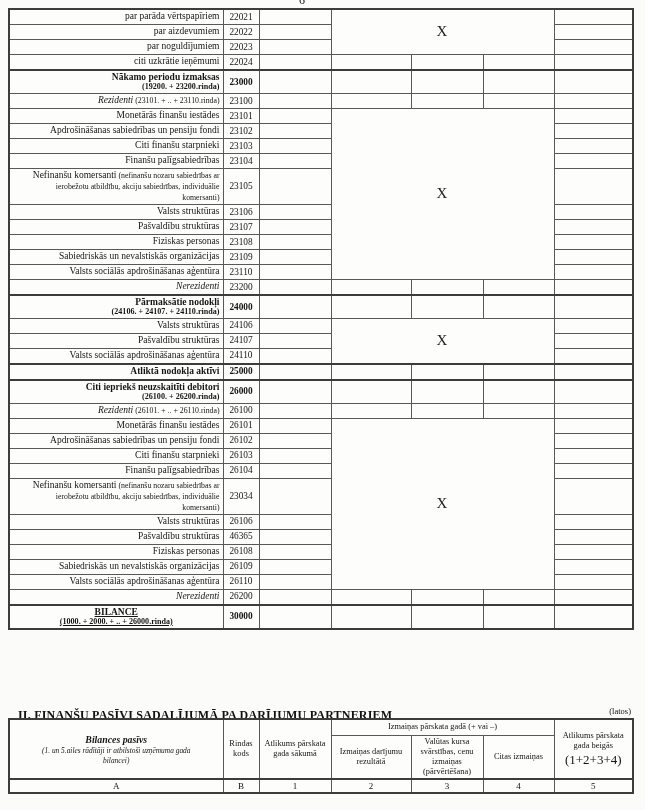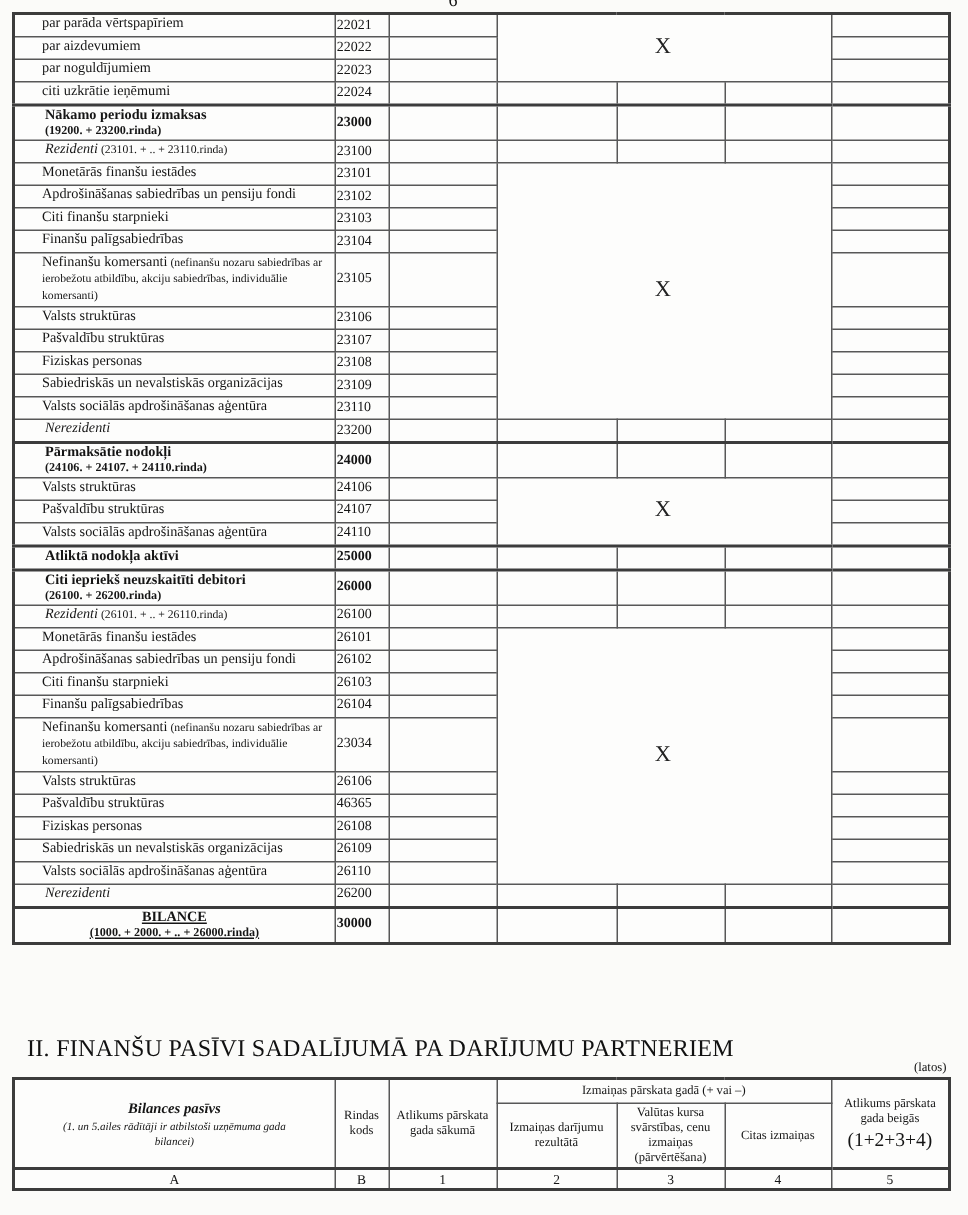--- a/index.html
+++ b/index.html
@@ -26,39 +26,39 @@
     border:1px solid #585858;
     padding:1px 3px;
     font-size:9.5px;
     line-height:1.16;
     vertical-align:middle;
     color:#151515;
     overflow:hidden;
   }
   
   #t1{top:8px;border:2px solid #3c3c3c;}
-  #t1 td.desc{text-align:left;}
+  #t1 td.desc{text-align:right;}
   #t1 td.ind0{padding-left:20px;}
   #t1 td.ind1{padding-left:18px;}
   #t1 td.ctr{text-align:center;padding-left:3px;text-decoration:underline;}
-  #t1 td.code{text-align:left;padding:1px 1px;font-size:9.3px;}
+  #t1 td.code{text-align:center;padding:1px 1px;font-size:9.3px;}
   #t1 td.cell{height:12px;}
   #t1 tr.thick td{border-top:2px solid #3c3c3c;}
   #t1 td.xcell{
     text-align:center;vertical-align:middle;
     font-size:15px;letter-spacing:1px;color:#222;
   }
   .b{font-weight:bold;}
   .i{font-style:italic;}
   .sm{font-size:7.8px;}
   .sub{font-size:8.1px;font-weight:bold;line-height:1.1;}
   
   #sec2-title{
-    position:absolute;left:18px;top:691px;
-    font-size:16px;font-weight:normal;letter-spacing:.2px;
+    position:absolute;left:18px;top:708px;
+    font-size:12px;font-weight:bold;letter-spacing:.2px;
     white-space:nowrap;
   }
   #latos{
     position:absolute;right:14px;top:706px;
     font-size:8.5px;
   }
   
   #t2{top:718px;border:2px solid #3c3c3c;}
   #t2 td{text-align:center;font-size:8.4px;line-height:1.2;padding:1px 2px;}
   #t2 td.hA{vertical-align:middle;margin-top:44px;}

